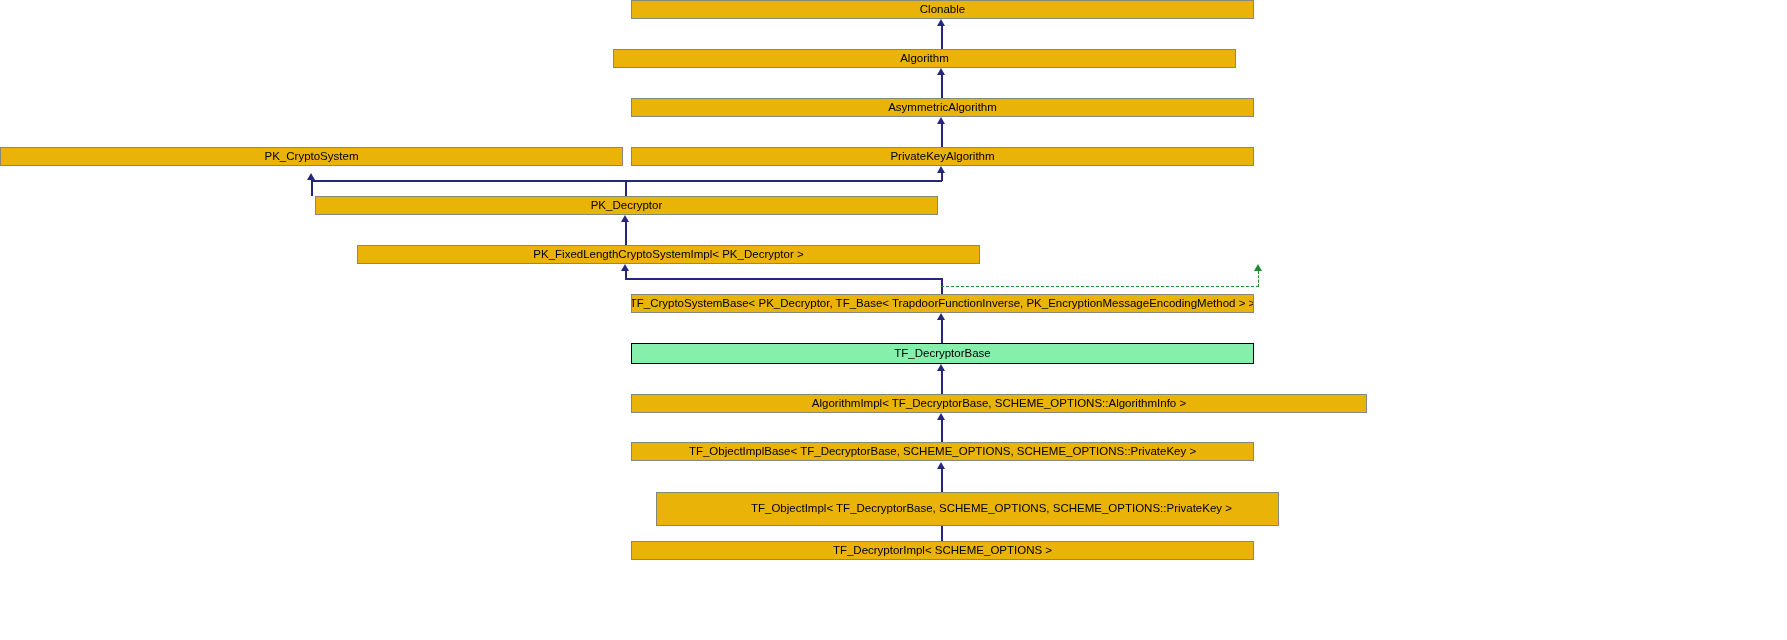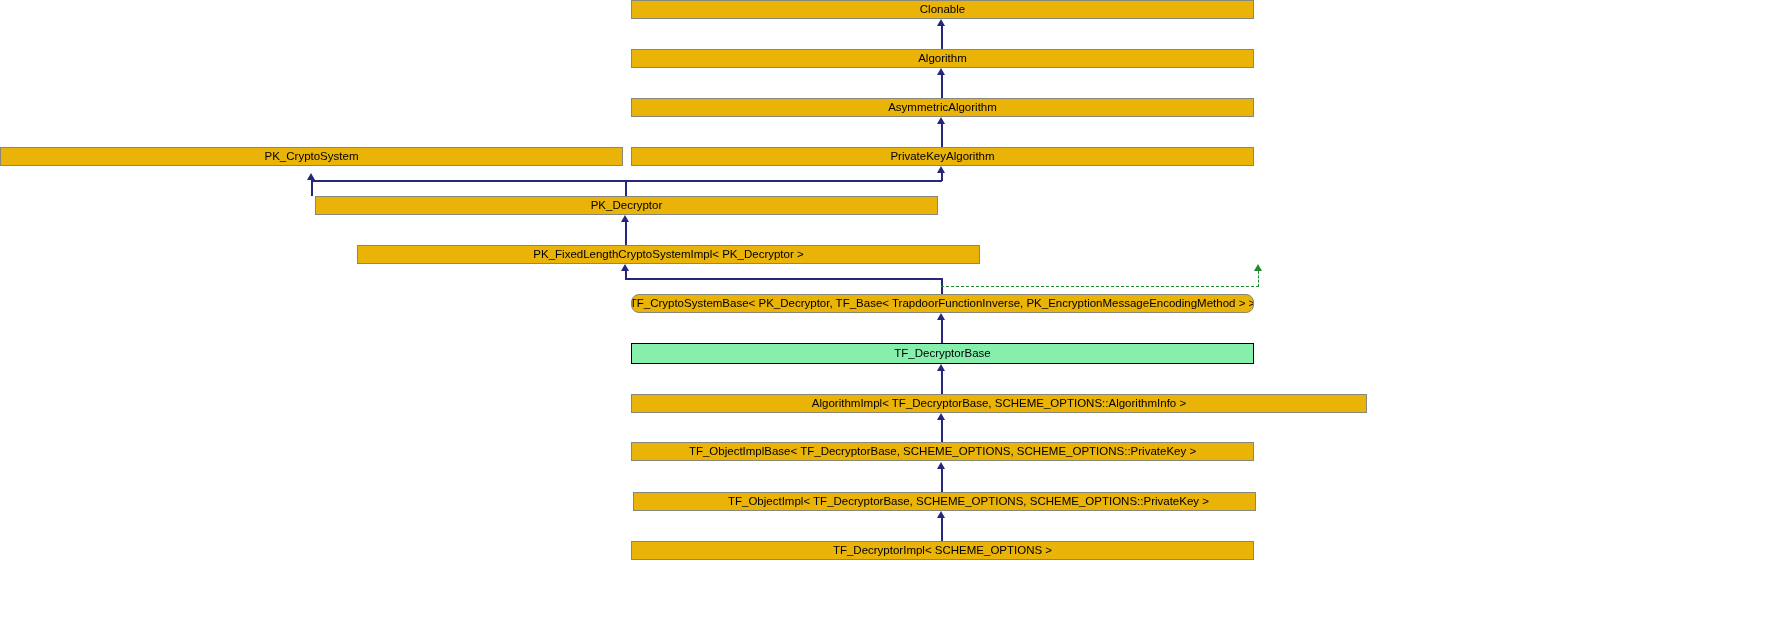--- a/index.html
+++ b/index.html
@@ -105,50 +105,50 @@
 
   <div class="edge v" style="left:941px; top:469px; height:23px;"></div>
   <div class="arrow" style="left:937px; top:462px;"></div>
 
   <div class="edge v" style="left:941px; top:518px; height:23px;"></div>
   <div class="arrow" style="left:937px; top:511px;"></div>
 
   <div class="node" style="left:631px; top:0px; width:623px; height:19px;">
     <span>Clonable</span>
   </div>
-  <div class="node" style="left:631px; top:49px; width:623px; height:19px;">
+  <div class="node" style="left:613px; top:49px; width:623px; height:19px;">
     <span>Algorithm</span>
   </div>
   <div class="node" style="left:631px; top:98px; width:623px; height:19px;">
     <span>AsymmetricAlgorithm</span>
   </div>
   <div class="node" style="left:0px; top:147px; width:623px; height:19px;">
     <span>PK_CryptoSystem</span>
   </div>
   <div class="node" style="left:631px; top:147px; width:623px; height:19px;">
     <span>PrivateKeyAlgorithm</span>
   </div>
   <div class="node" style="left:315px; top:196px; width:623px; height:19px;">
     <span>PK_Decryptor</span>
   </div>
   <div class="node" style="left:315px; top:245px; width:623px; height:19px;margin-left:42px;">
     <span>PK_FixedLengthCryptoSystemImpl&lt; PK_Decryptor &gt;</span>
   </div>
-  <div class="node" style="left:631px; top:294px; width:623px; height:19px;border-radius:8px;">
+  <div class="node" style="left:631px; top:294px; width:623px; height:19px;">
     <span>TF_CryptoSystemBase&lt; PK_Decryptor, TF_Base&lt; TrapdoorFunctionInverse, PK_EncryptionMessageEncodingMethod &gt; &gt;</span>
   </div>
   <div class="node current" style="left:631px; top:343px; width:623px; height:21px;">
     <span>TF_DecryptorBase</span>
   </div>
   <div class="node" style="left:631px; top:394px; width:736px; height:19px;">
     <span>AlgorithmImpl&lt; TF_DecryptorBase, SCHEME_OPTIONS::AlgorithmInfo &gt;</span>
   </div>
   <div class="node" style="left:631px; top:442px; width:623px; height:19px;">
     <span>TF_ObjectImplBase&lt; TF_DecryptorBase, SCHEME_OPTIONS, SCHEME_OPTIONS::PrivateKey &gt;</span>
   </div>
-  <div class="node" style="left:633px; top:492px; width:623px; height:19px;padding-left:48px;">
+  <div class="node" style="left:656px; top:492px; width:623px; height:34px;padding-left:48px;">
     <span>TF_ObjectImpl&lt; TF_DecryptorBase, SCHEME_OPTIONS, SCHEME_OPTIONS::PrivateKey &gt;</span>
   </div>
   <div class="node" style="left:631px; top:541px; width:623px; height:19px;">
     <span>TF_DecryptorImpl&lt; SCHEME_OPTIONS &gt;</span>
   </div>
 
 </div>
 
 </body></html>

